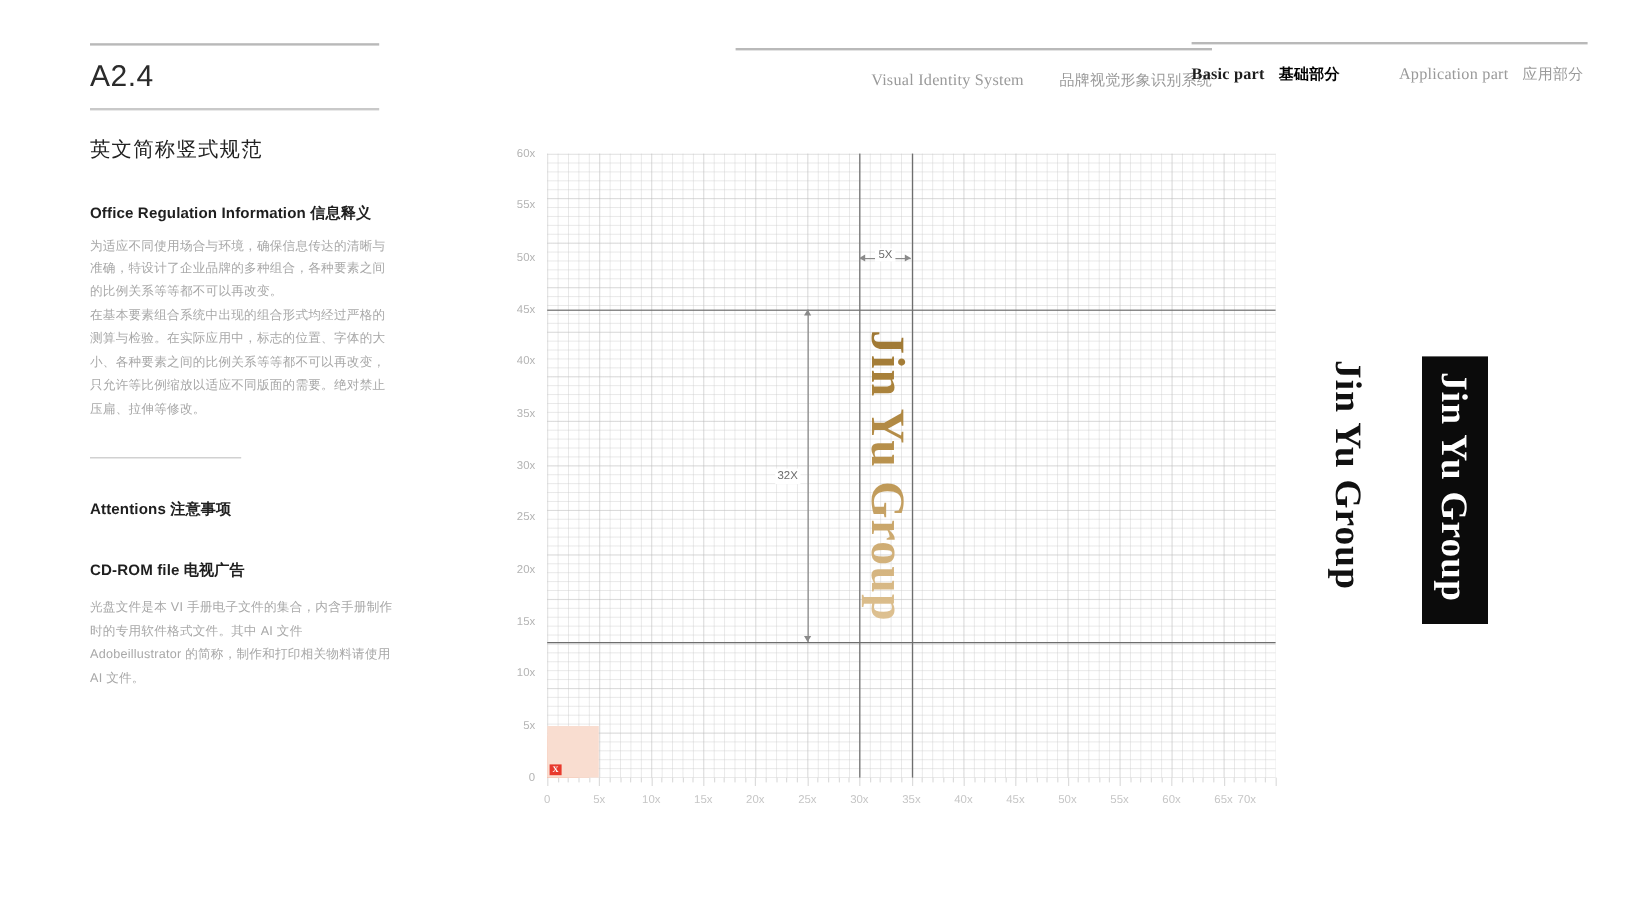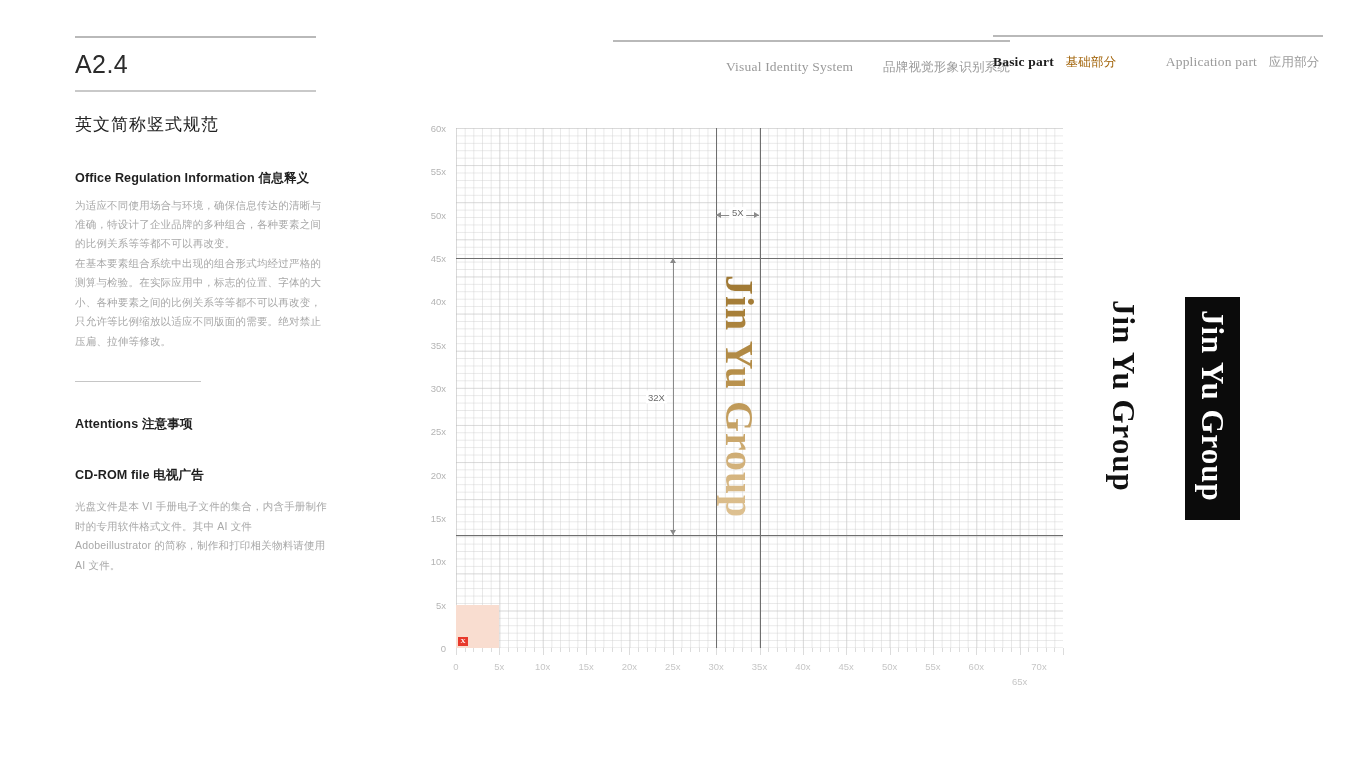--- a/index.html
+++ b/index.html
@@ -14,21 +14,21 @@
 
   
   #header{position:absolute;top:0;left:0;width:1366px;height:110px;}
 
   .hdr-group{position:absolute;}
   .hdr-rule{height:2px;background:#b9b9b9;width:100%;}
   .hdr-line{margin-top:17px;white-space:nowrap;font-size:12.5px;color:#9a9a9a;letter-spacing:.2px;}
   .hdr-line .en{font-family:"Liberation Serif","DejaVu Serif",serif;font-size:13.5px;}
   .hdr-line .cn{margin-left:26px;font-family:"Liberation Sans",sans-serif;font-size:12.5px;}
   .hdr-line .strong{color:#1d1d1d;font-weight:bold;}
-  .hdr-line .strong .cn{color:#a16207;font-weight:normal;}
+  .hdr-line .strong .cn{color:#000000;font-weight:bold;}
 
   #hdr-vis{left:613px;top:40px;width:397px;text-align:right;}
   #hdr-nav{left:993px;top:35px;width:330px;}
   #hdr-nav .nav-item{display:inline-block;}
   #hdr-nav .nav-gap{display:inline-block;width:42px;}
 
   
   #leftcol{position:absolute;left:75px;top:36px;width:253px;}
 
   .sec-rule-top{height:2px;background:#b9b9b9;width:241px;}
@@ -217,21 +217,21 @@
       <div class="xlab" style="left: 130.071px;">15x</div>
       <div class="xlab" style="left: 173.429px;">20x</div>
       <div class="xlab" style="left: 216.786px;">25x</div>
       <div class="xlab" style="left: 260.143px;">30x</div>
       <div class="xlab" style="left: 303.5px;">35x</div>
       <div class="xlab" style="left: 346.857px;">40x</div>
       <div class="xlab" style="left: 390.214px;">45x</div>
       <div class="xlab" style="left: 433.571px;">50x</div>
       <div class="xlab" style="left: 476.929px;">55x</div>
       <div class="xlab" style="left: 520.286px;">60x</div>
-      <div class="xlab" style="left: 563.643px; margin-top: 15px;">65x</div>
+      <div class="xlab" style="left: 563.643px;">65x</div>
       <div class="xlab" style="left: 583px;">70x</div>
       <div class="xtick" style="left: 0px; height: 7px;"></div>
       <div class="xtick" style="left: 8.67143px; height: 4px;"></div>
       <div class="xtick" style="left: 17.3429px; height: 4px;"></div>
       <div class="xtick" style="left: 26.0143px; height: 4px;"></div>
       <div class="xtick" style="left: 34.6857px; height: 4px;"></div>
       <div class="xtick" style="left: 43.3571px; height: 7px;"></div>
       <div class="xtick" style="left: 52.0286px; height: 4px;"></div>
       <div class="xtick" style="left: 60.7px; height: 4px;"></div>
       <div class="xtick" style="left: 69.3714px; height: 4px;"></div>

